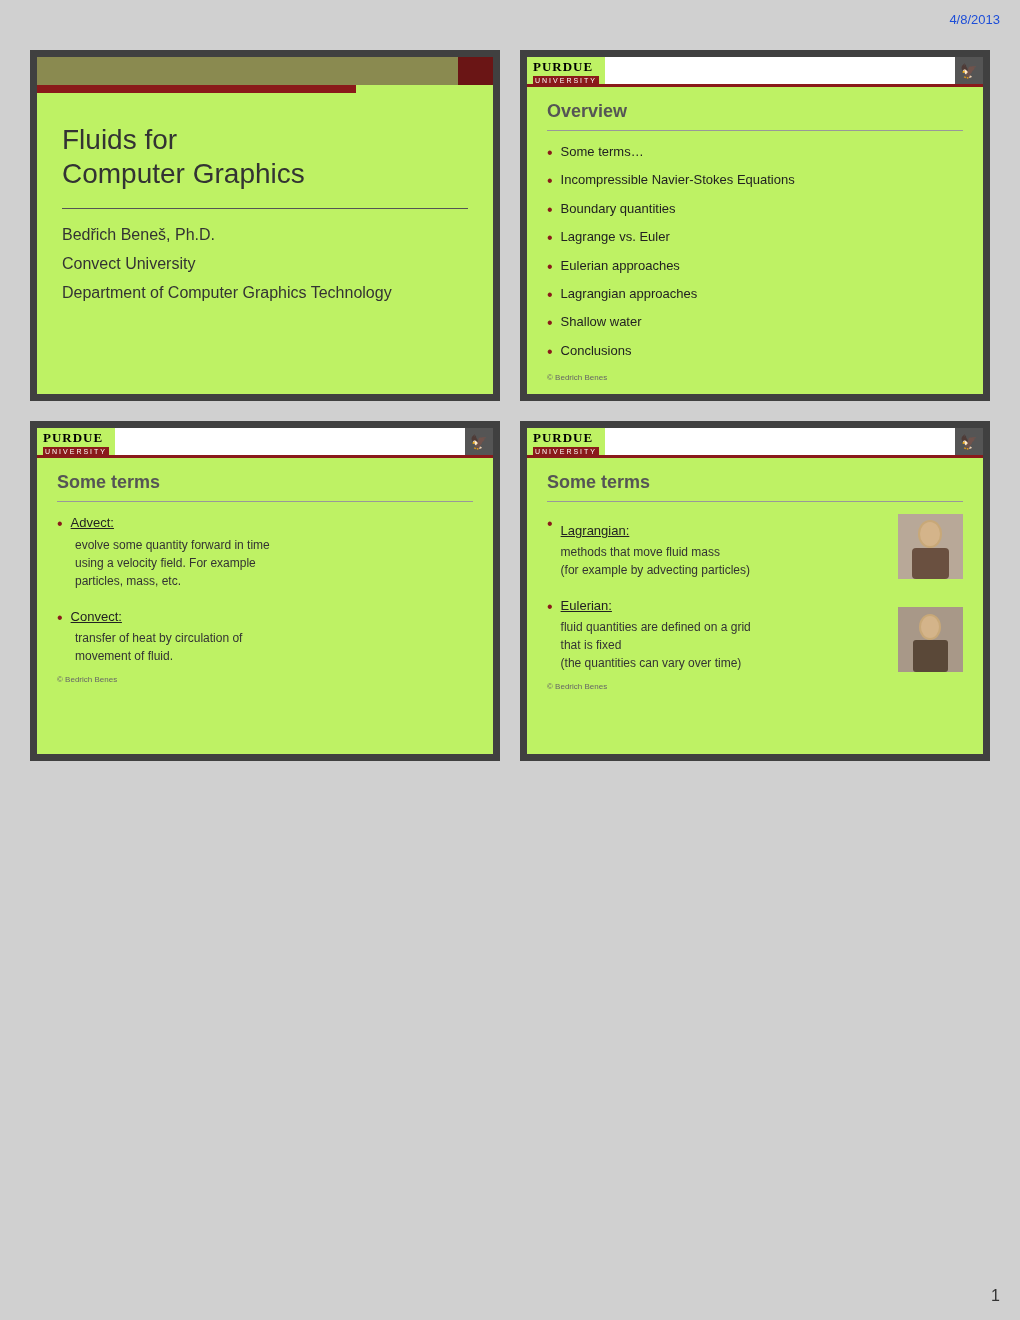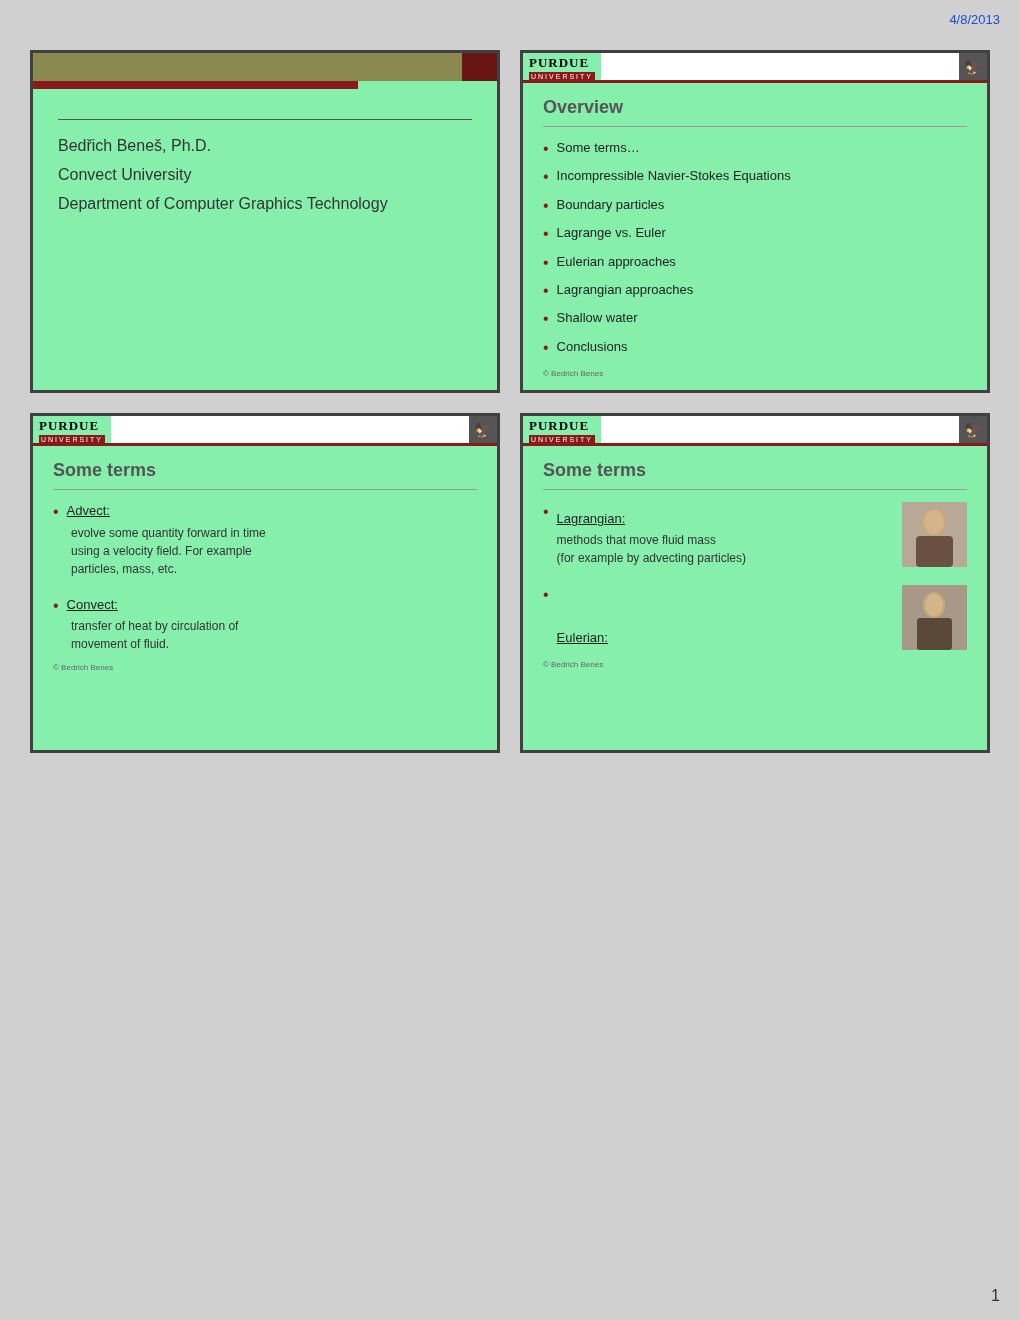--- a/index.html
+++ b/index.html
@@ -22,22 +22,22 @@
     .slides-grid {
       display: grid;
       grid-template-columns: 1fr 1fr;
       grid-template-rows: auto auto;
       gap: 20px;
       padding: 40px 30px 30px 30px;
       margin-top: 10px;
     }
 
     .slide {
-      background: #86efac;
-      border: 3px solid #404040;
+      background: #bef264;
+      border: 7px solid #404040;
       position: relative;
       min-height: 340px;
     }
     .slide-1 .header-accent {
       display: flex;
       gap: 0;
     }
     .slide-1 .bar-olive {
       background: #8a8a50;
       height: 28px;
@@ -211,20 +211,24 @@
 
 <div class="slides-grid">
 
   <div class="slide slide-1">
     <div class="header-accent">
       <div class="bar-olive"></div>
       <div class="bar-dark"></div>
     </div>
     <div style="background:#8a1a1a; height:8px; width:70%;"></div>
     <div class="slide-body">
+      <div class="title-text">
+        <span>Fluids for</span><br>
+        <span>Computer Graphics</span>
+      </div>
       <hr class="divider">
       <div class="author-info">
         <div>Bedřich Beneš, Ph.D.</div>
         <div>Convect University</div>
         <div>Department of Computer Graphics Technology</div>
       </div>
     </div>
   </div>
 
   <div class="slide slide-content">
@@ -243,21 +247,21 @@
         <li>
             <span class="bullet-dot">•</span>
             <span>Some terms…</span>
           </li>
         <li>
             <span class="bullet-dot">•</span>
             <span>Incompressible Navier-Stokes Equations</span>
           </li>
         <li>
             <span class="bullet-dot">•</span>
-            <span>Boundary particles</span>
+            <span>Boundary quantities</span>
           </li>
         <li>
             <span class="bullet-dot">•</span>
             <span>Lagrange vs. Euler</span>
           </li>
         <li>
             <span class="bullet-dot">•</span>
             <span>Eulerian approaches</span>
           </li>
         <li>
@@ -356,20 +360,25 @@
             </div>
           </div>
         </li>
         <li style="align-items:flex-start; flex-direction:column;">
           <div style="display:flex; align-items:flex-start; width:100%;">
             <span class="bullet-dot">•</span>
             <div style="flex:1;">
               <div class="term-with-image">
                 <div style="flex:1;">
                   <span class="term-label">Eulerian:</span>
+                  <div class="term-desc">
+                    fluid quantities are defined on a grid<br>
+                    that is fixed<br>
+                    (the quantities can vary over time)
+                  </div>
                 </div>
                 <div class="term-image">
                   <svg width="65" height="65" viewBox="0 0 65 65">
                     <rect width="65" height="65" fill="#a89888"></rect>
                     <ellipse cx="32" cy="20" rx="11" ry="13" fill="#c8a878"></ellipse>
                     <rect x="15" y="33" width="35" height="32" rx="3" fill="#5a4838"></rect>
                     <ellipse cx="32" cy="20" rx="9" ry="11" fill="#d4b48a"></ellipse>
                   </svg>
                 </div>
               </div>

